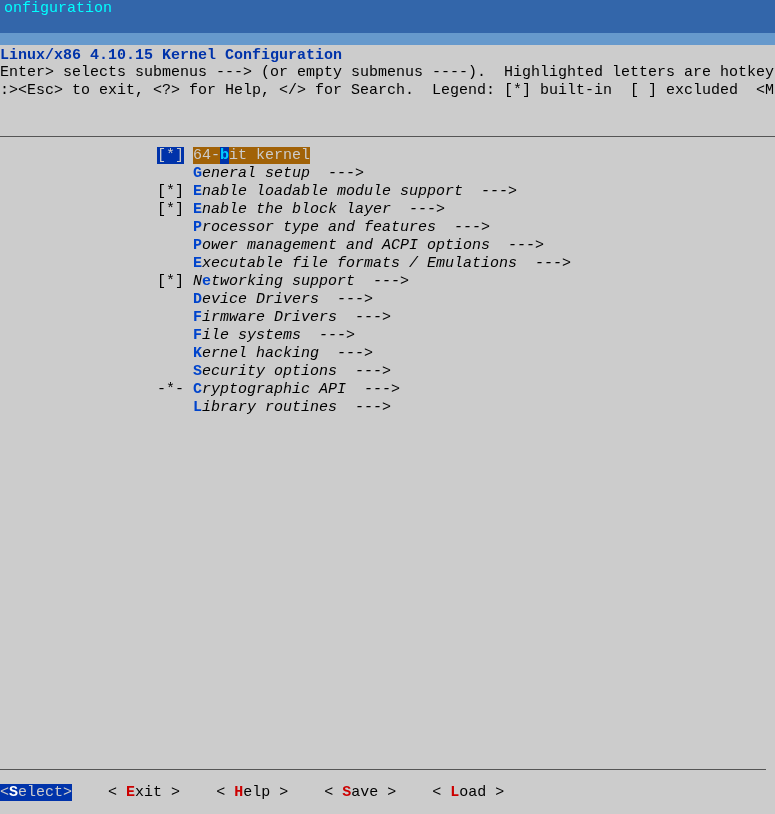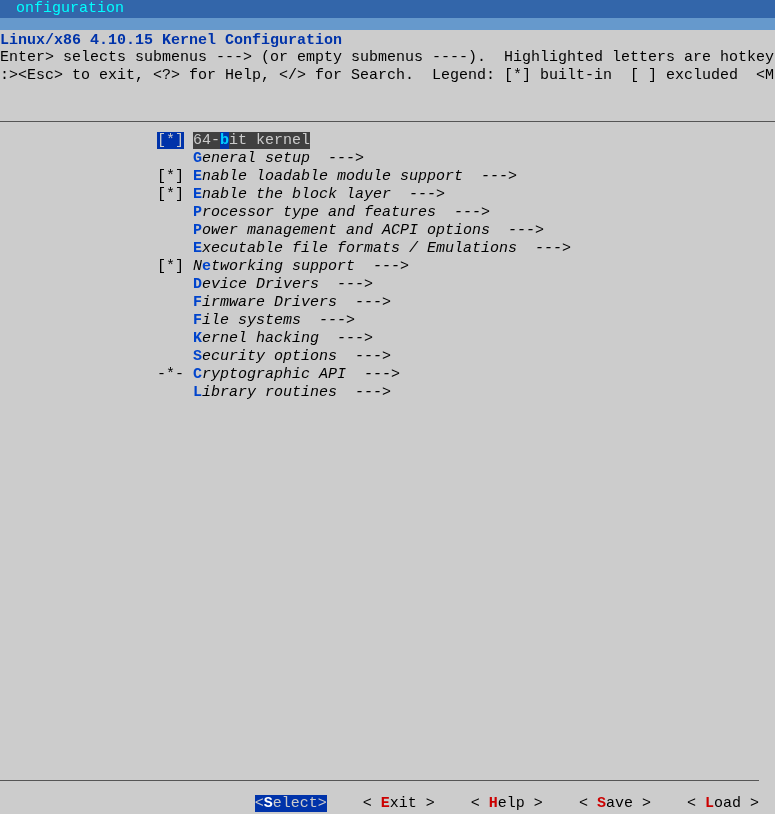--- a/index.html
+++ b/index.html
@@ -8,22 +8,22 @@
       font-size: 15px;
       background: #cccccc;
       width: 775px;
       height: 814px;
       overflow: hidden;
       color: #000;
     }
     .top-bar {
       background: #3366aa;
       color: #ffffff;
-      padding: 0 16px;
-      height: 18px;
+      padding: 0 4px;
+      height: 33px;
       line-height: 18px;
     }
     .top-bar .cyan { color: #00ffff; }
     .light-stripe {
       background: #6699cc;
       height: 12px;
     }
     .title-line {
       color: #0033aa;
       font-weight: bold;
@@ -57,37 +57,37 @@
     }
     .menu-row .label {
       color: #000;
       font-style: italic;
     }
     .menu-row.selected .prefix-sel {
       background: #0033aa;
       color: #cccccc;
     }
     .menu-row.selected .label-sel {
-      background: #404040;
+      background: #a16207;
       color: #cccccc;
     }
     .menu-row.selected .hotkey-sel {
       background: #0033aa;
       color: #00ccff;
       font-weight: bold;
     }
     .bottom-bar {
       position: absolute;
       bottom: 0;
       left: 0;
-      right: 16px;
+      right: 9px;
       border-top: 1px solid #555;
       padding-top: 14px;
-      padding-bottom: 2px;
-      text-align: right;
+      padding-bottom: 13px;
+      text-align: left;
     }
     .btn-row {
       white-space: pre;
     }
     .btn {
       color: #000;
     }
     .btn .hotkey {
       color: #cc0000;
       font-weight: bold;

